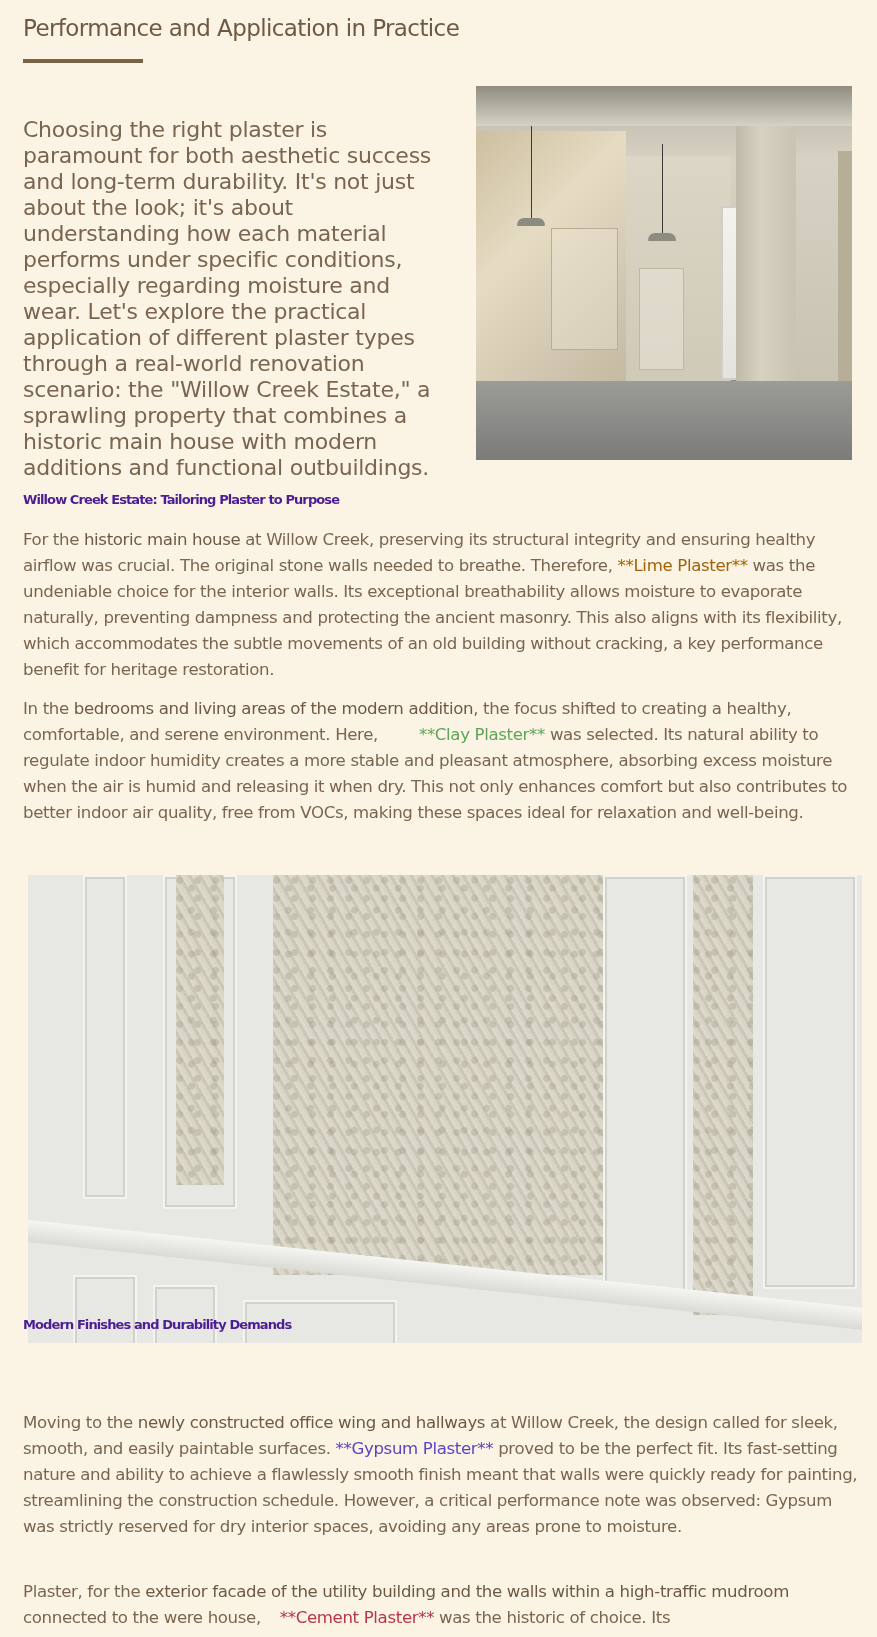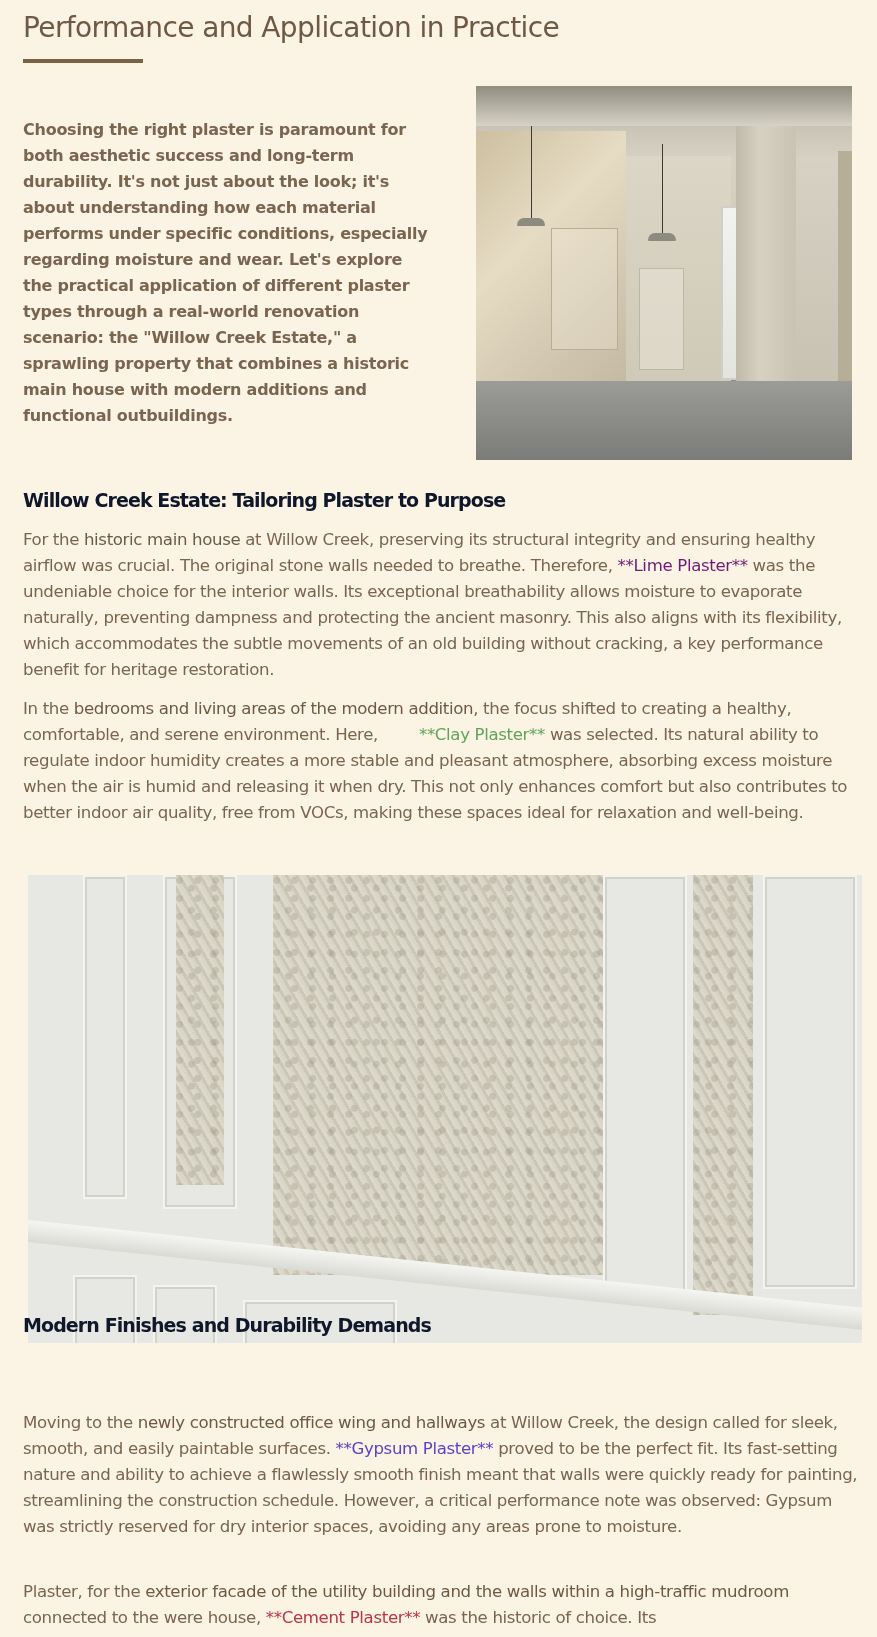--- a/index.html
+++ b/index.html
@@ -15,44 +15,43 @@
       font-family: "DejaVu Sans", sans-serif;
       color: #7A6650;
     }
     .page-title {
       position: absolute;
       left: 23px;
       top: 8px;
       margin: 0;
       font-family: "DejaVu Sans", sans-serif;
       font-weight: normal;
-      font-size: 28px;
+      font-size: 23px;
       letter-spacing: -0.6px;
       color: #6E5A44;
       line-height: 40px;
       white-space: nowrap;
     }
     .title-underline {
       position: absolute;
       left: 23px;
       top: 59px;
       width: 120px;
       height: 4px;
       background: #7A6244;
     }
     .intro-text {
       position: absolute;
       left: 23px;
       top: 117px;
       width: 410px;
       margin: 0;
-      font-size: 16px;
+      font-size: 22px;
       line-height: 26px;
       letter-spacing: -0.25px;
-      font-weight: bold;
     }
     .photo {
       position: absolute;
       overflow: hidden;
     }
     .photo-room {
       left: 476px;
       top: 86px;
       width: 376px;
       height: 374px;
@@ -107,40 +106,40 @@
     .photo-room .lamp-shade {
       position: absolute; width: 28px; height: 8px; border-radius: 14px 14px 2px 2px;
       background: #8d8a80;
     }
     .section-heading {
       position: absolute;
       left: 23px;
       margin: 0;
       font-family: "DejaVu Sans", sans-serif;
       font-weight: bold;
-      font-size: 19px;
+      font-size: 13px;
       letter-spacing: -0.9px;
-      color: #0f172a;
+      color: #4c1d95;
       line-height: 28px;
       white-space: nowrap;
     }
     .body-para {
       position: absolute;
       left: 23px;
       width: 840px;
       margin: 0;
       font-size: 16.6px;
       line-height: 26px;
       letter-spacing: -0.35px;
     }
     .body-para b { color: #6E5A44; font-weight: normal; }
-    .lime { color: #701a75; }
+    .lime { color: #a16207; }
     .clay { color: #5FA45A; margin-left: 36px; }
     .gypsum { color: #5A45C0; text-align: center; }
-    .cement { color: #B8354A; }
+    .cement { color: #B8354A; margin-left: 14px; }
     .photo-wall {
       left: 28px;
       top: 875px;
       width: 834px;
       height: 468px;
       background: #e7e7e3;
     }
     .photo-wall .pan {
       position: absolute;
       border: 2px solid #f3f3f0;

